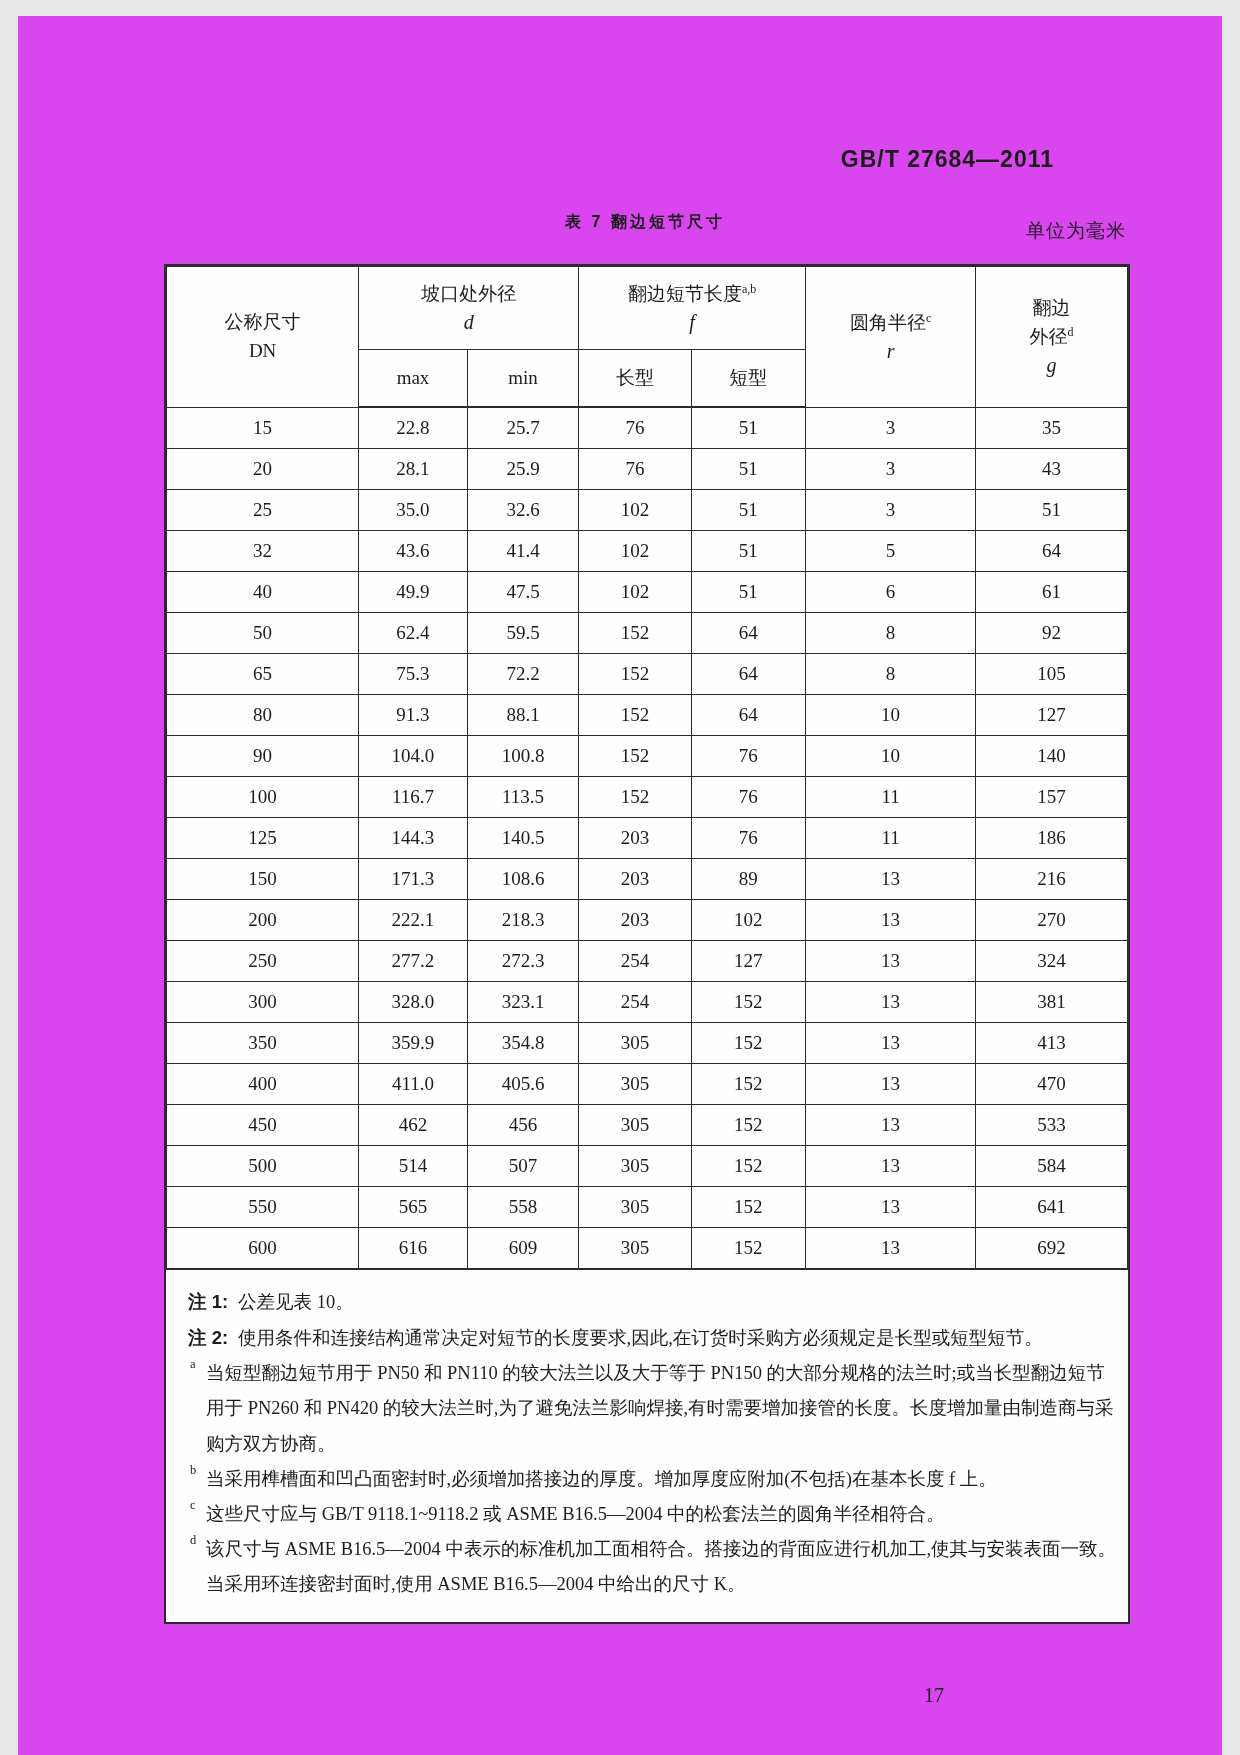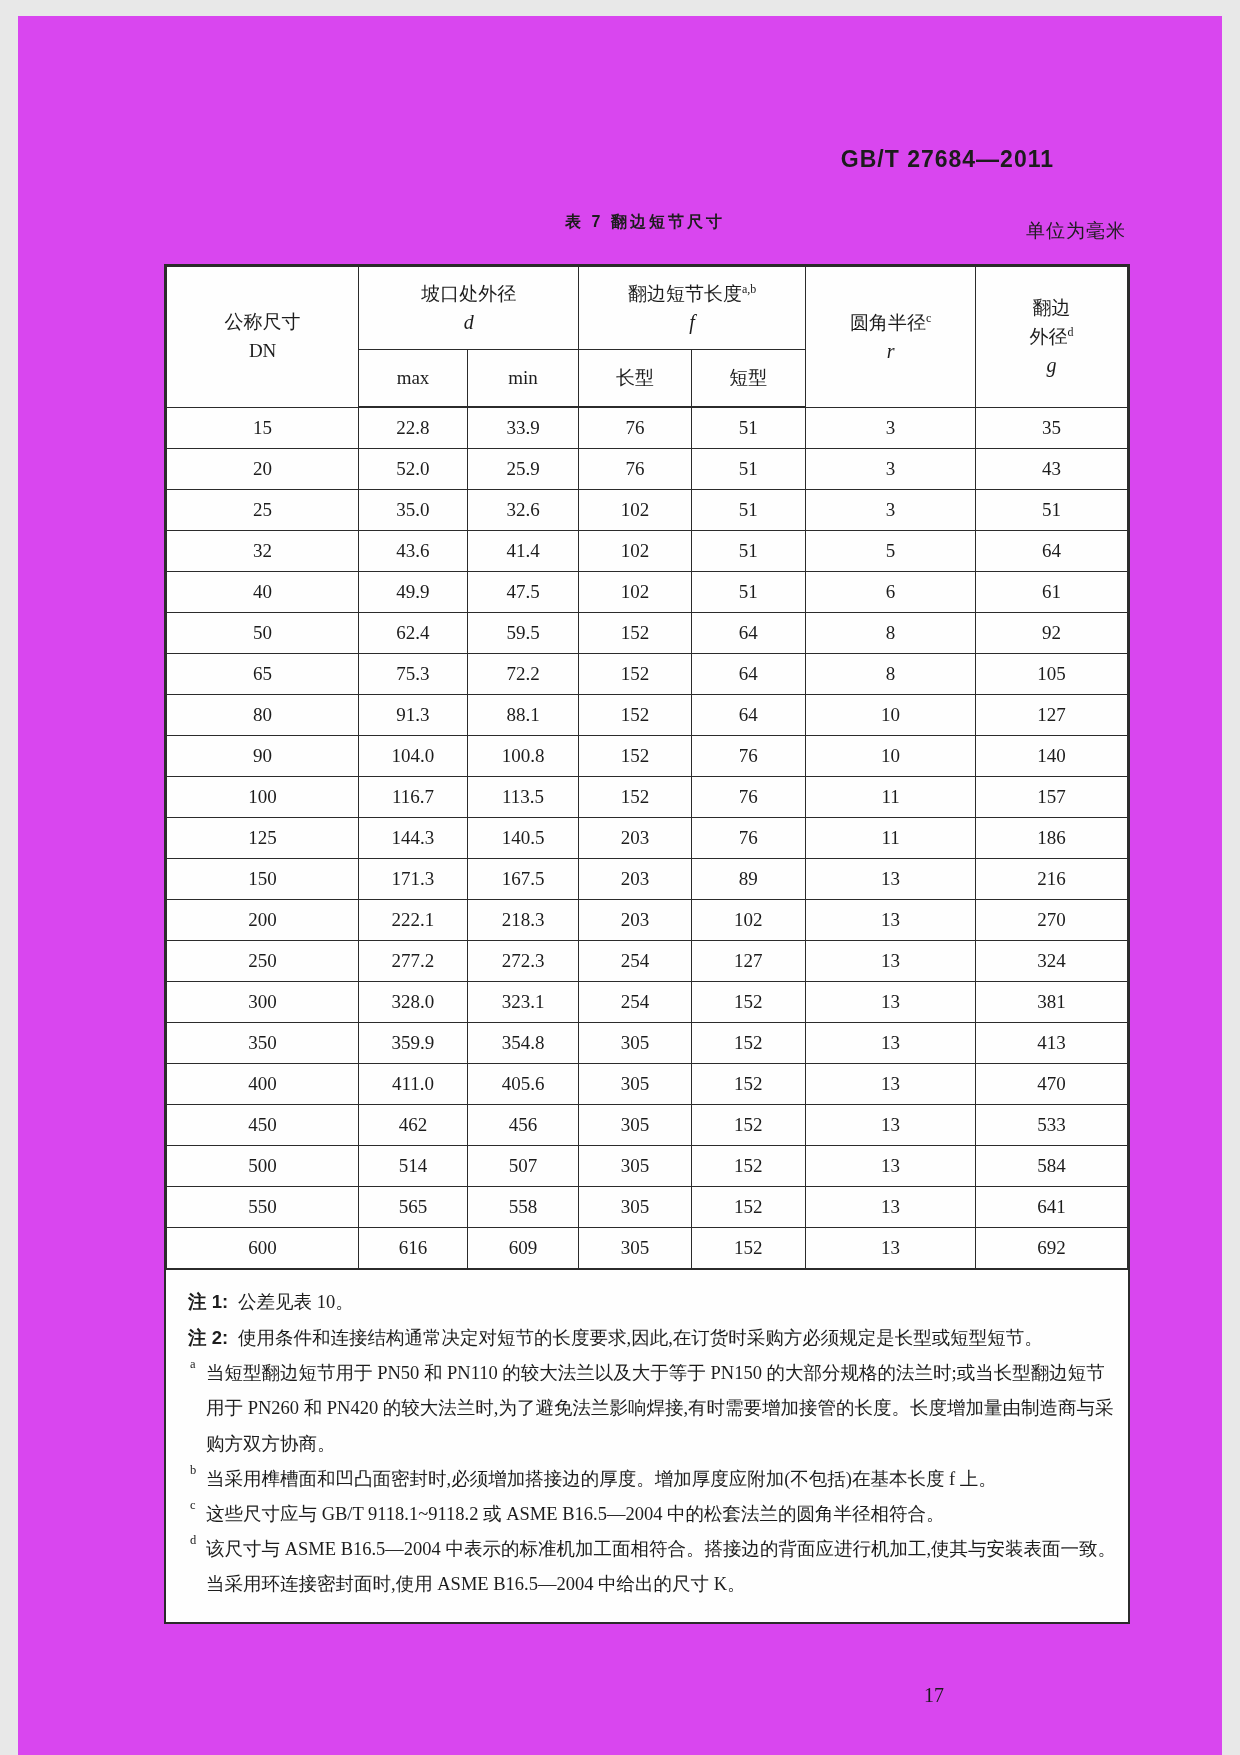--- a/index.html
+++ b/index.html
@@ -143,29 +143,29 @@
           <th>max</th>
           <th>min</th>
           <th>长型</th>
           <th>短型</th>
         </tr>
       </thead>
       <tbody id="table-body">
           <tr>
             <td>15</td>
             <td>22.8</td>
-            <td>33.9</td>
+            <td>25.7</td>
             <td>76</td>
             <td>51</td>
             <td>3</td>
             <td>35</td>
           </tr>
           <tr>
             <td>20</td>
-            <td>52.0</td>
+            <td>28.1</td>
             <td>25.9</td>
             <td>76</td>
             <td>51</td>
             <td>3</td>
             <td>43</td>
           </tr>
           <tr>
             <td>25</td>
             <td>35.0</td>
             <td>32.6</td>
@@ -242,21 +242,21 @@
             <td>144.3</td>
             <td>140.5</td>
             <td>203</td>
             <td>76</td>
             <td>11</td>
             <td>186</td>
           </tr>
           <tr>
             <td>150</td>
             <td>171.3</td>
-            <td>167.5</td>
+            <td>108.6</td>
             <td>203</td>
             <td>89</td>
             <td>13</td>
             <td>216</td>
           </tr>
           <tr>
             <td>200</td>
             <td>222.1</td>
             <td>218.3</td>
             <td>203</td>

